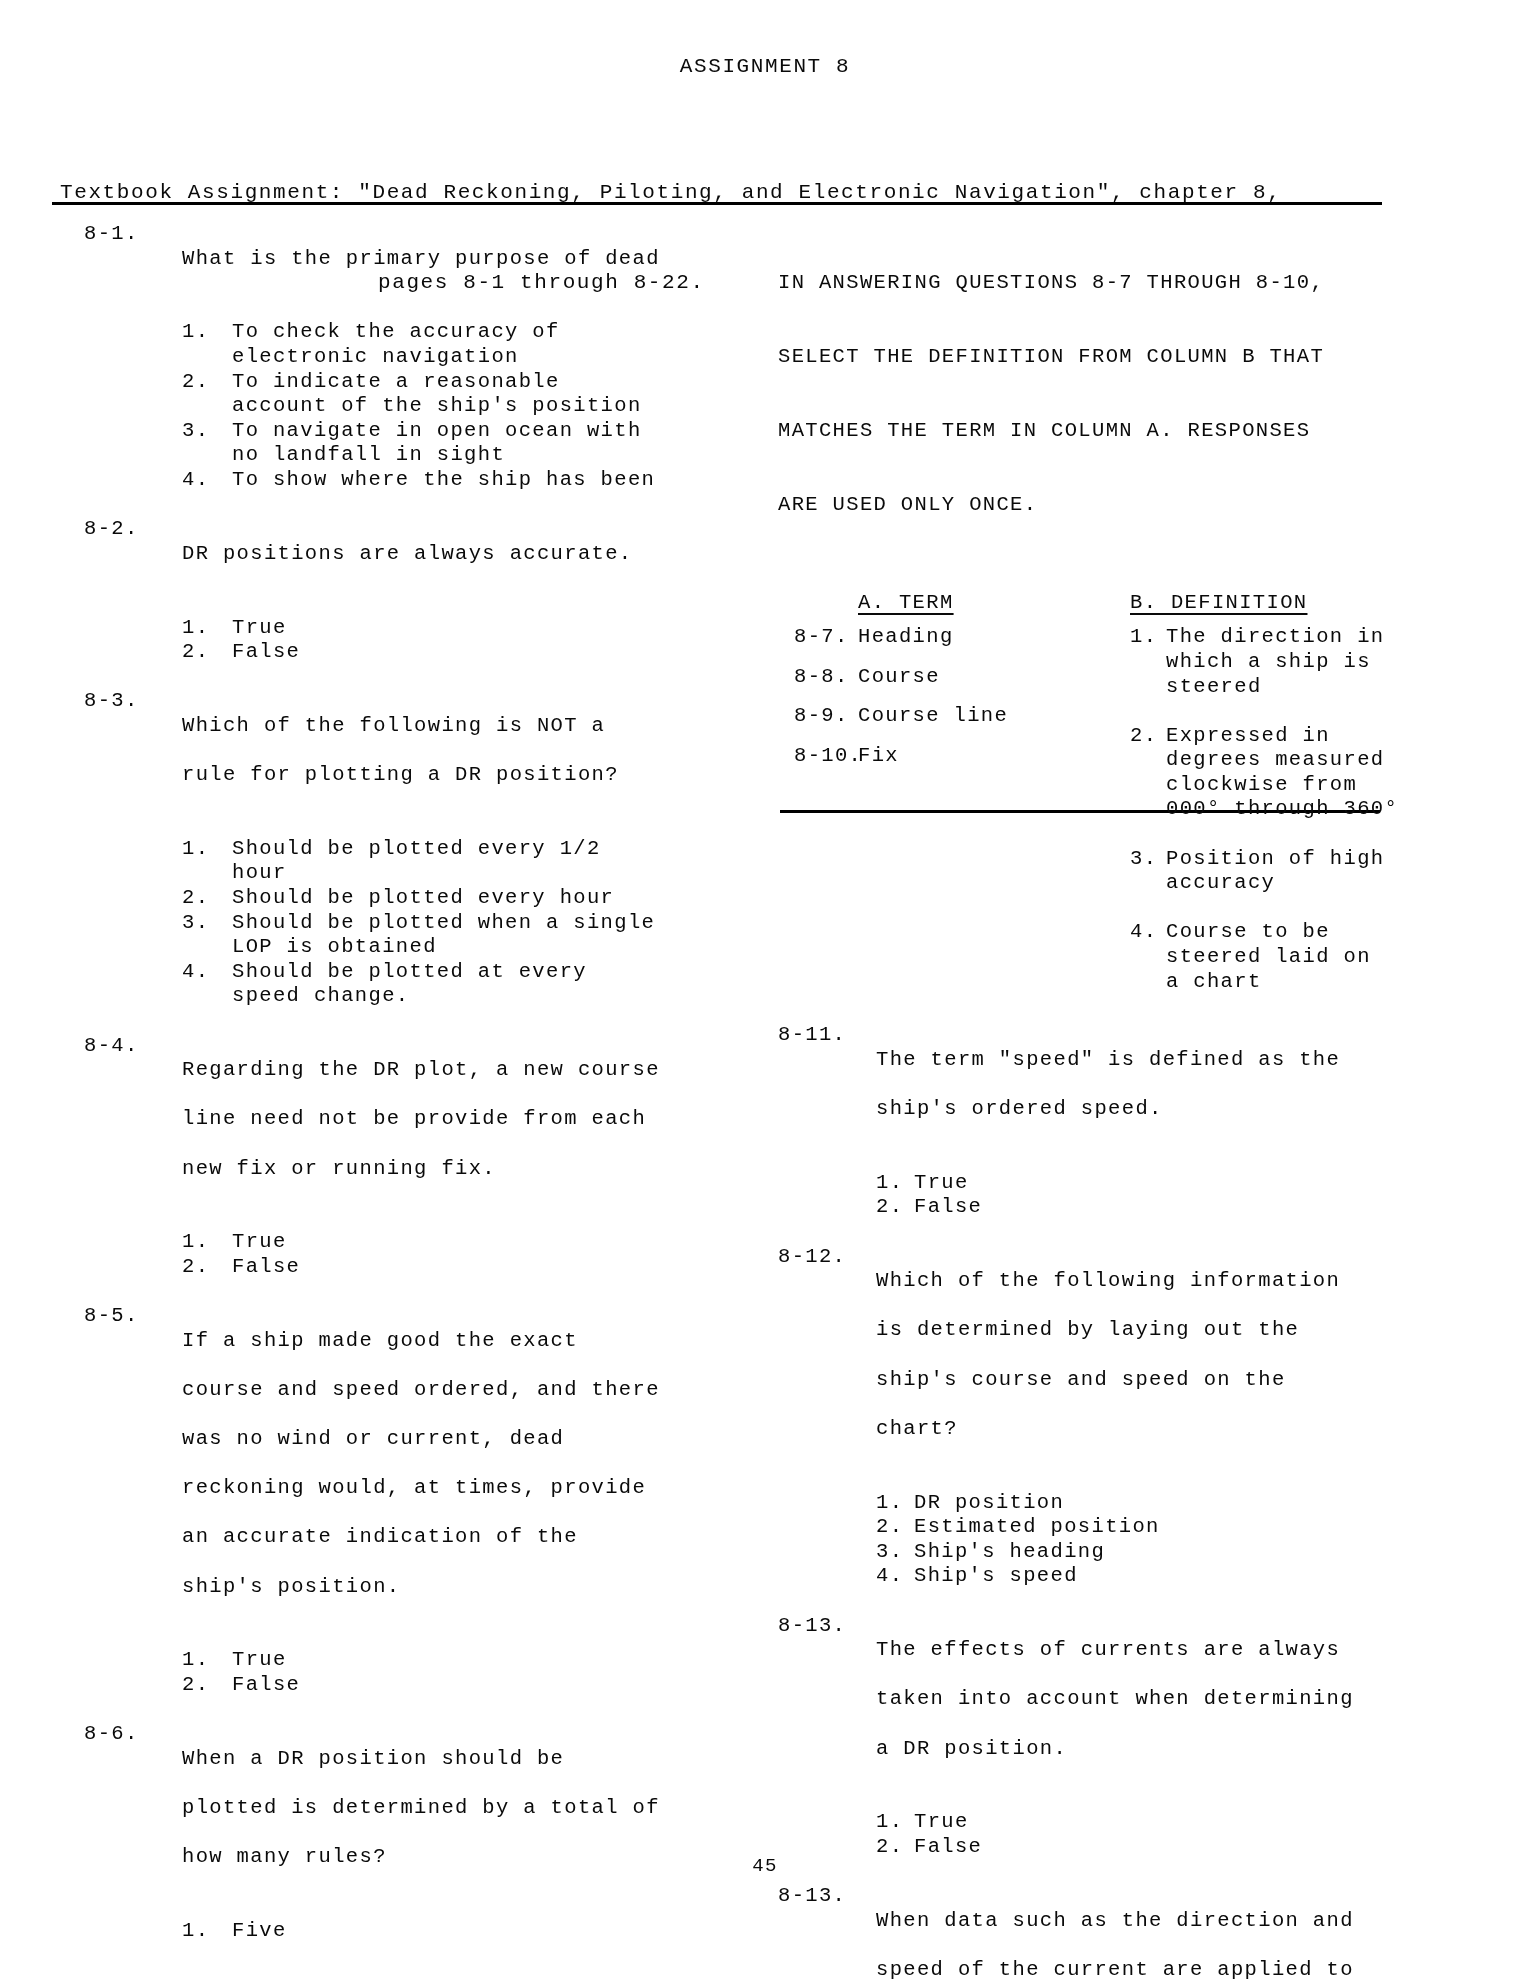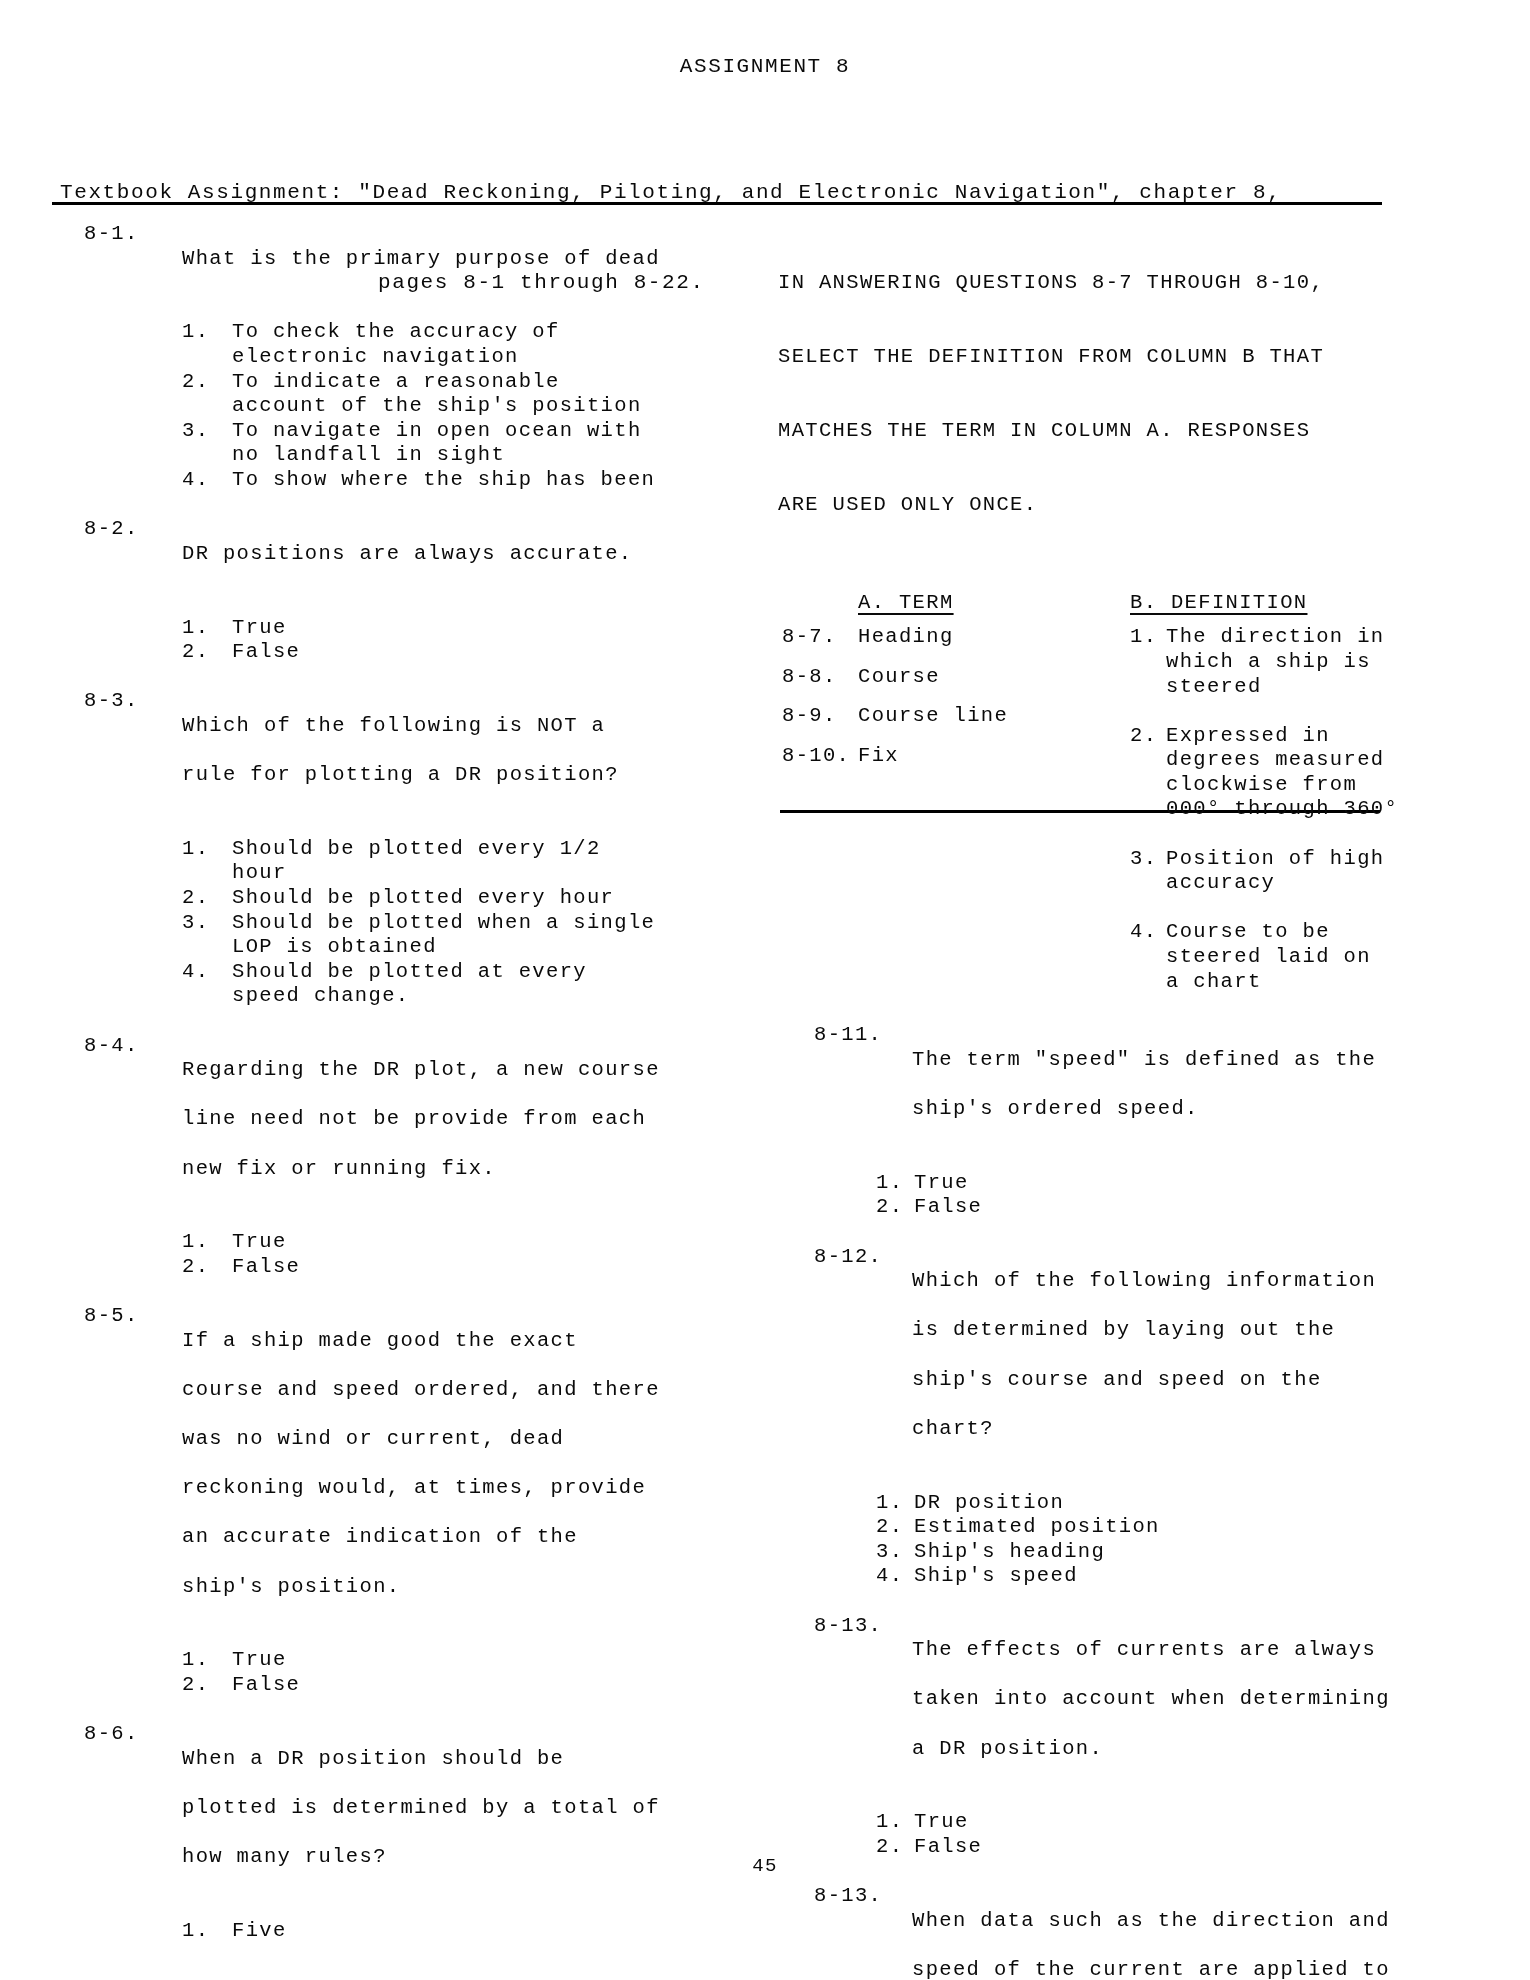--- a/index.html
+++ b/index.html
@@ -79,21 +79,21 @@
   }
   .q-head {
     display: flex;
     align-items: flex-start;
   }
   .q-num {
     flex: 0 0 auto;
     width: 98px;
     white-space: pre;
   }
-  .q-num.wide { width: 98px; margin-left: 36px; }
+  .q-num.wide { width: 98px; }
   .q-text {
     flex: 1 1 auto;
     white-space: pre-line;
   }
   .q-text span { display: block; white-space: pre; }
 
   .choices {
     margin-top: 24.6px;
     margin-left: 98px;
   }
@@ -135,21 +135,21 @@
   }
   .hdr-a { left: 80px; }
   .hdr-b { left: 352px; }
 
   .match-row {
     position: relative;
     height: 39.5px;
   }
   .match-num {
     position: absolute;
-    left: 4px;
+    left: 16px;
     white-space: pre;
   }
   .match-term {
     position: absolute;
     left: 80px;
     white-space: pre;
   }
 
   .defs {
     position: absolute;

